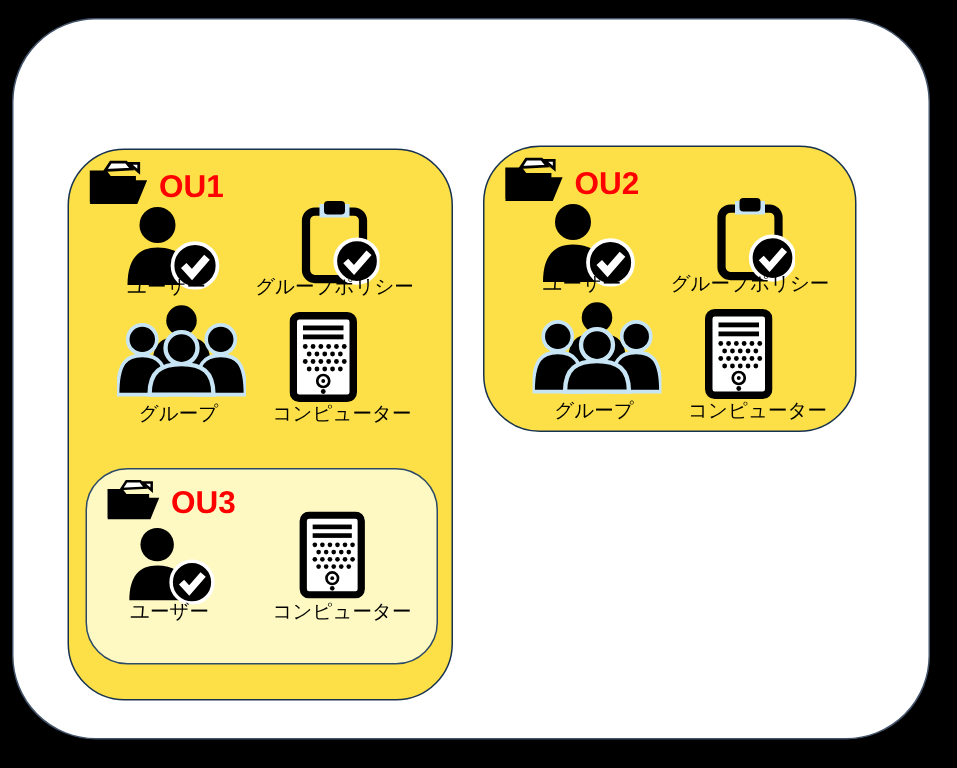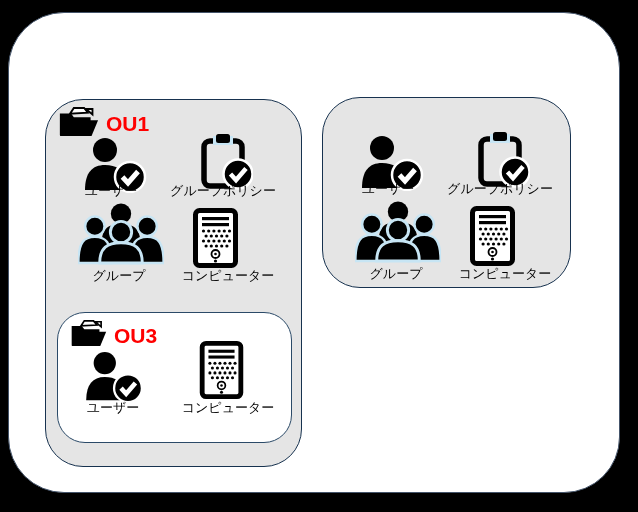--- a/index.html
+++ b/index.html
@@ -2,24 +2,24 @@
 <html><head>
 <meta charset="utf-8">
 <style>
   html,body{margin:0;padding:0;background:#000;}
   #root{position:relative;width:638px;height:512px;background:#000;overflow:hidden;
         font-family:"Liberation Sans","DejaVu Sans",sans-serif;}
   .canvas{position:absolute;left:8px;top:12px;width:612px;height:481px;background:#fff;
           border:1.5px solid #44546a;border-radius:56px;box-sizing:border-box;}
   .domain-header{position:absolute;left:34px;top:27px;display:flex;align-items:center;gap:3px;}
   .domain-name{font-size:25px;color:#000;letter-spacing:0.5px;}
-  .ou-box{position:absolute;box-sizing:border-box;background:#e5e5e5;border:1.6px solid #17324f;border-radius:38px;}
+  .ou-box{position:absolute;box-sizing:border-box;background:#fde047;border:1.6px solid #17324f;border-radius:38px;}
   #ou1{left:45px;top:99px;width:257px;height:368px;}
   #ou2{left:322px;top:97px;width:249px;height:191px;}
-  #ou3{left:57px;top:312px;width:235px;height:131px;background:#ffffff;border:1.2px solid #2b4a68;border-radius:28px;}
+  #ou3{left:57px;top:312px;width:235px;height:131px;background:#fef9c3;border:1.2px solid #2b4a68;border-radius:28px;}
   .ou-header{position:absolute;left:12px;top:5px;display:flex;align-items:center;gap:7px;}
   .ou-name{font-size:21px;font-weight:bold;color:#ff0000;}
   .icon{position:absolute;}
   .cap{position:absolute;transform:translateX(-50%);white-space:nowrap;font-size:13px;color:#000;line-height:22px;}
 </style>
 </head>
 <body>
 
 <div id="root">
   <div class="canvas"></div>
@@ -102,20 +102,31 @@
         <circle cx="22.5" cy="46" r="4" fill="none" stroke="#000" stroke-width="1.8"></circle>
         <circle cx="22.5" cy="46" r="1.3" fill="#000"></circle>
         <circle cx="22.5" cy="53" r="1.6" fill="#000"></circle>
       </svg>
     </span>
     <span class="cap" style="left:73px;top:165px">グループ</span>
     <span class="cap" style="left:182px;top:165px">コンピューター</span>
   </div>
 
   <div id="ou2" class="ou-box">
+    <div class="ou-header">
+      <span>
+        <svg width="41" height="34" viewBox="0 0 44 36">
+          <path d="M13 9 L17 3 L28 3 L32 8 Z" fill="#fff" stroke="#000" stroke-width="2"></path>
+          <path d="M30 4 L37 4 L37 10 Z" fill="#fff" stroke="#000" stroke-width="2"></path>
+          <path d="M2 9 L14 9 L17 13 L35 13 L35 32 L2 32 Z" fill="#000"></path>
+          <path d="M8 16 L43 16 L36 33 L2 33 Z" fill="#000"></path>
+        </svg>
+      </span>
+      <span class="ou-name">OU2</span>
+    </div>
 
     <span class="icon" style="left:38px;top:37px">
       <svg width="64" height="56" viewBox="0 0 64 56">
         <circle cx="21" cy="13" r="12" fill="#000"></circle>
         <path d="M1 53 C1 36 8 28 21 28 C32 28 40 33 42 42 L42 53 Z" fill="#000"></path>
         <circle cx="46" cy="40" r="15" fill="#000" stroke="#fff" stroke-width="2.5"></circle>
         <path d="M38.5 40 L44 46 L54 34.5" stroke="#fff" stroke-width="5" fill="none"></path>
       </svg>
     </span>
     <span class="icon" style="left:153px;top:32px">

